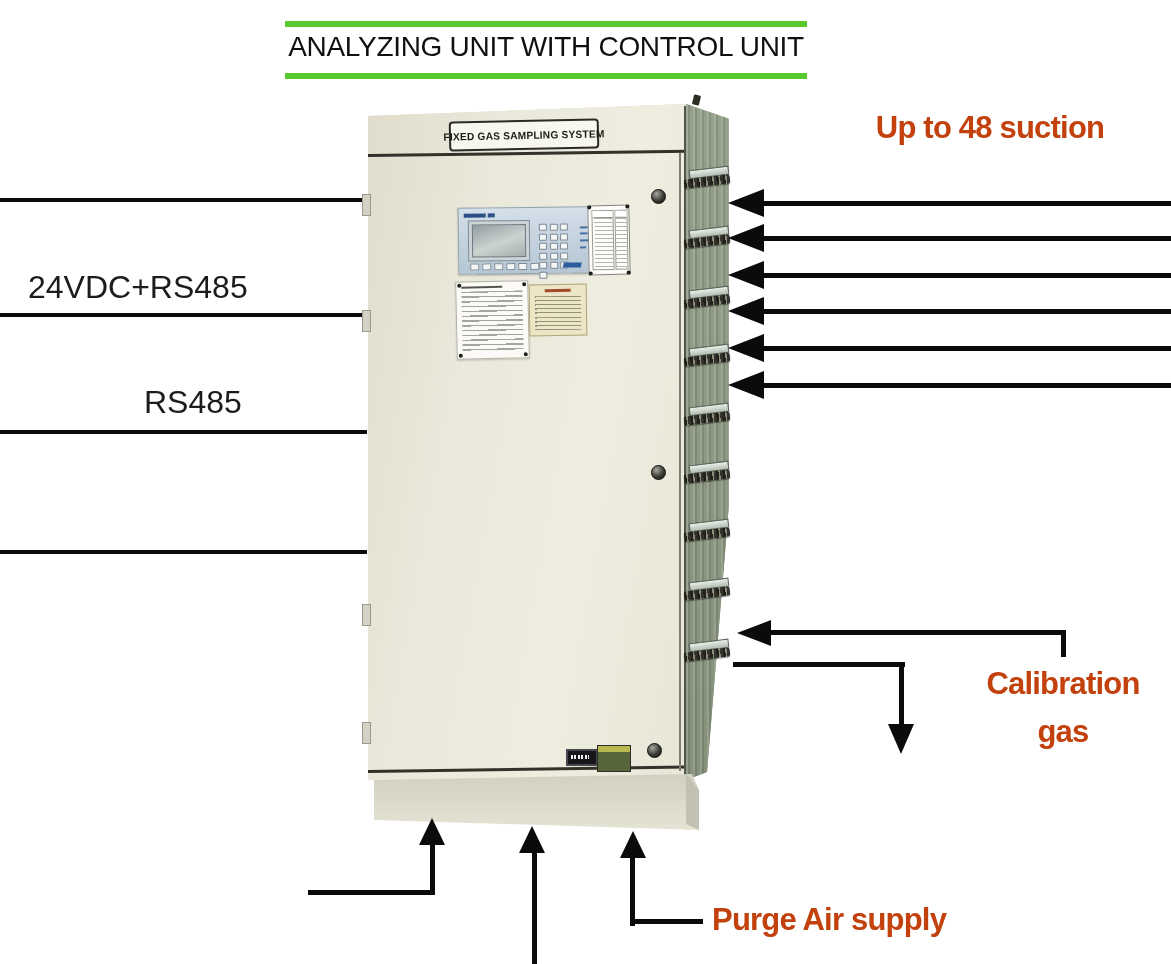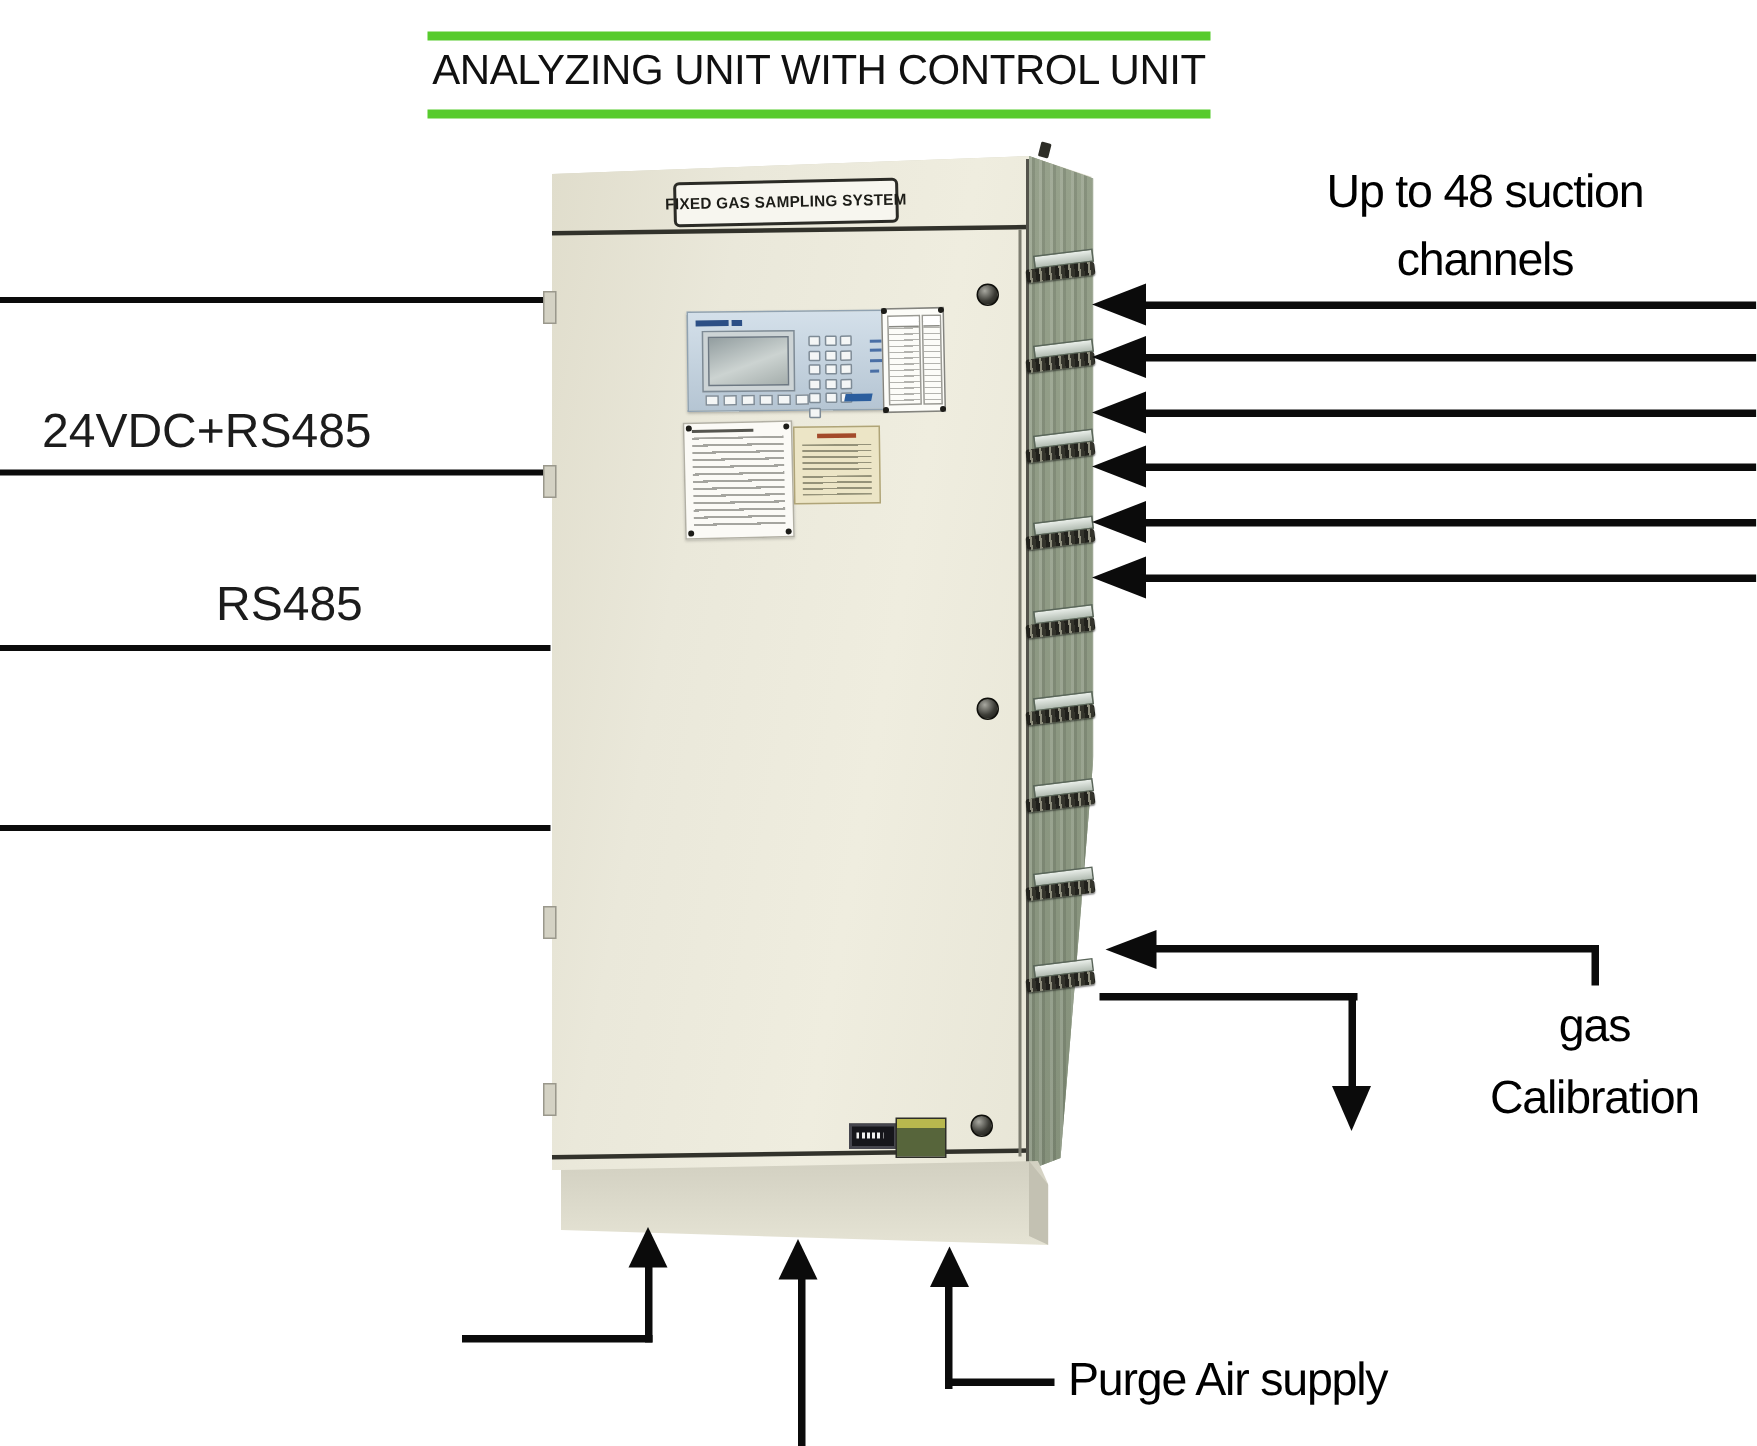--- a/index.html
+++ b/index.html
@@ -9,21 +9,21 @@
   .hline{position:absolute;background:#0b0b0b;height:5px;}
   .thin{height:4px;}
   .vline{position:absolute;background:#0b0b0b;width:5px;}
   .head-left{position:absolute;width:0;height:0;border-style:solid;
              border-width:14px 36px 14px 0;border-color:transparent #0b0b0b transparent transparent;}
   .head-left.sm{border-width:13px 34px 13px 0;}
   .head-up{position:absolute;width:0;height:0;border-style:solid;
            border-width:0 13px 27px 13px;border-color:transparent transparent #0b0b0b transparent;}
   .head-down{position:absolute;width:0;height:0;border-style:solid;
              border-width:30px 13px 0 13px;border-color:#0b0b0b transparent transparent transparent;}
-  .boldlbl{position:absolute;font-weight:normal;font-size:31px;letter-spacing:-0.8px;color:#000000;}
+  .boldlbl{position:absolute;font-weight:bold;font-size:31px;letter-spacing:-0.8px;color:#c2410c;}
   .ctr{text-align:center;}
   .greenbar{position:absolute;height:6px;background:#57cb2d;}
 
   
   .front{position:absolute;left:368px;top:104px;width:319px;height:676px;
          clip-path:polygon(0 12px,100% 0,100% 100%,0 100%);
          background:linear-gradient(100deg,#e0ddcc 0%,#eae8da 30%,#efeddf 65%,#e8e6d7 100%);}
   .roof{position:absolute;left:368px;top:100px;width:360px;height:26px;
         clip-path:polygon(0 16px,318px 4px,360px 18px,8px 24px);background:#d7d6c5;}
   .side{position:absolute;left:686px;top:104px;width:43px;height:676px;
@@ -239,21 +239,20 @@
         <i class="dash"></i>
       </div>
     <div class="grnlbl"></div>
 
     <div class="base"></div>
     <div class="base-shade"></div>
   </div>
 
   <div class="boldlbl ctr" style="left:840px;top:106px;width:300px;line-height:1.45;">
     <div>Up to 48 suction</div>
-    <div>channels</div>
   </div>
 
   <div>
       <i class="head-left" style="left:728px;top:189px;"></i>
       <i class="hline" style="left:760px;top:201px;width:411px;"></i>
     </div>
   <div>
       <i class="head-left" style="left:728px;top:224px;"></i>
       <i class="hline" style="left:760px;top:236px;width:411px;"></i>
     </div>
@@ -273,22 +272,22 @@
       <i class="head-left" style="left:728px;top:371px;"></i>
       <i class="hline" style="left:760px;top:383px;width:411px;"></i>
     </div>
 
   <div>
     <i class="head-left sm" style="left:737px;top:620px;"></i>
     <i class="hline" style="left:767px;top:630px;width:299px;"></i>
     <i class="vline" style="left:1061px;top:630px;height:27px;"></i>
   </div>
   <div class="boldlbl ctr" style="left:958px;top:660px;width:210px;line-height:1.55;">
+    <div>Calibration</div>
     <div>gas</div>
-    <div>Calibration</div>
   </div>
 
   <div>
     <i class="hline" style="left:733px;top:662px;width:172px;"></i>
     <i class="vline" style="left:899px;top:662px;height:64px;"></i>
     <i class="head-down" style="left:888px;top:724px;"></i>
   </div>
 
   <div>
     <i class="hline" style="left:308px;top:890px;width:127px;"></i>

